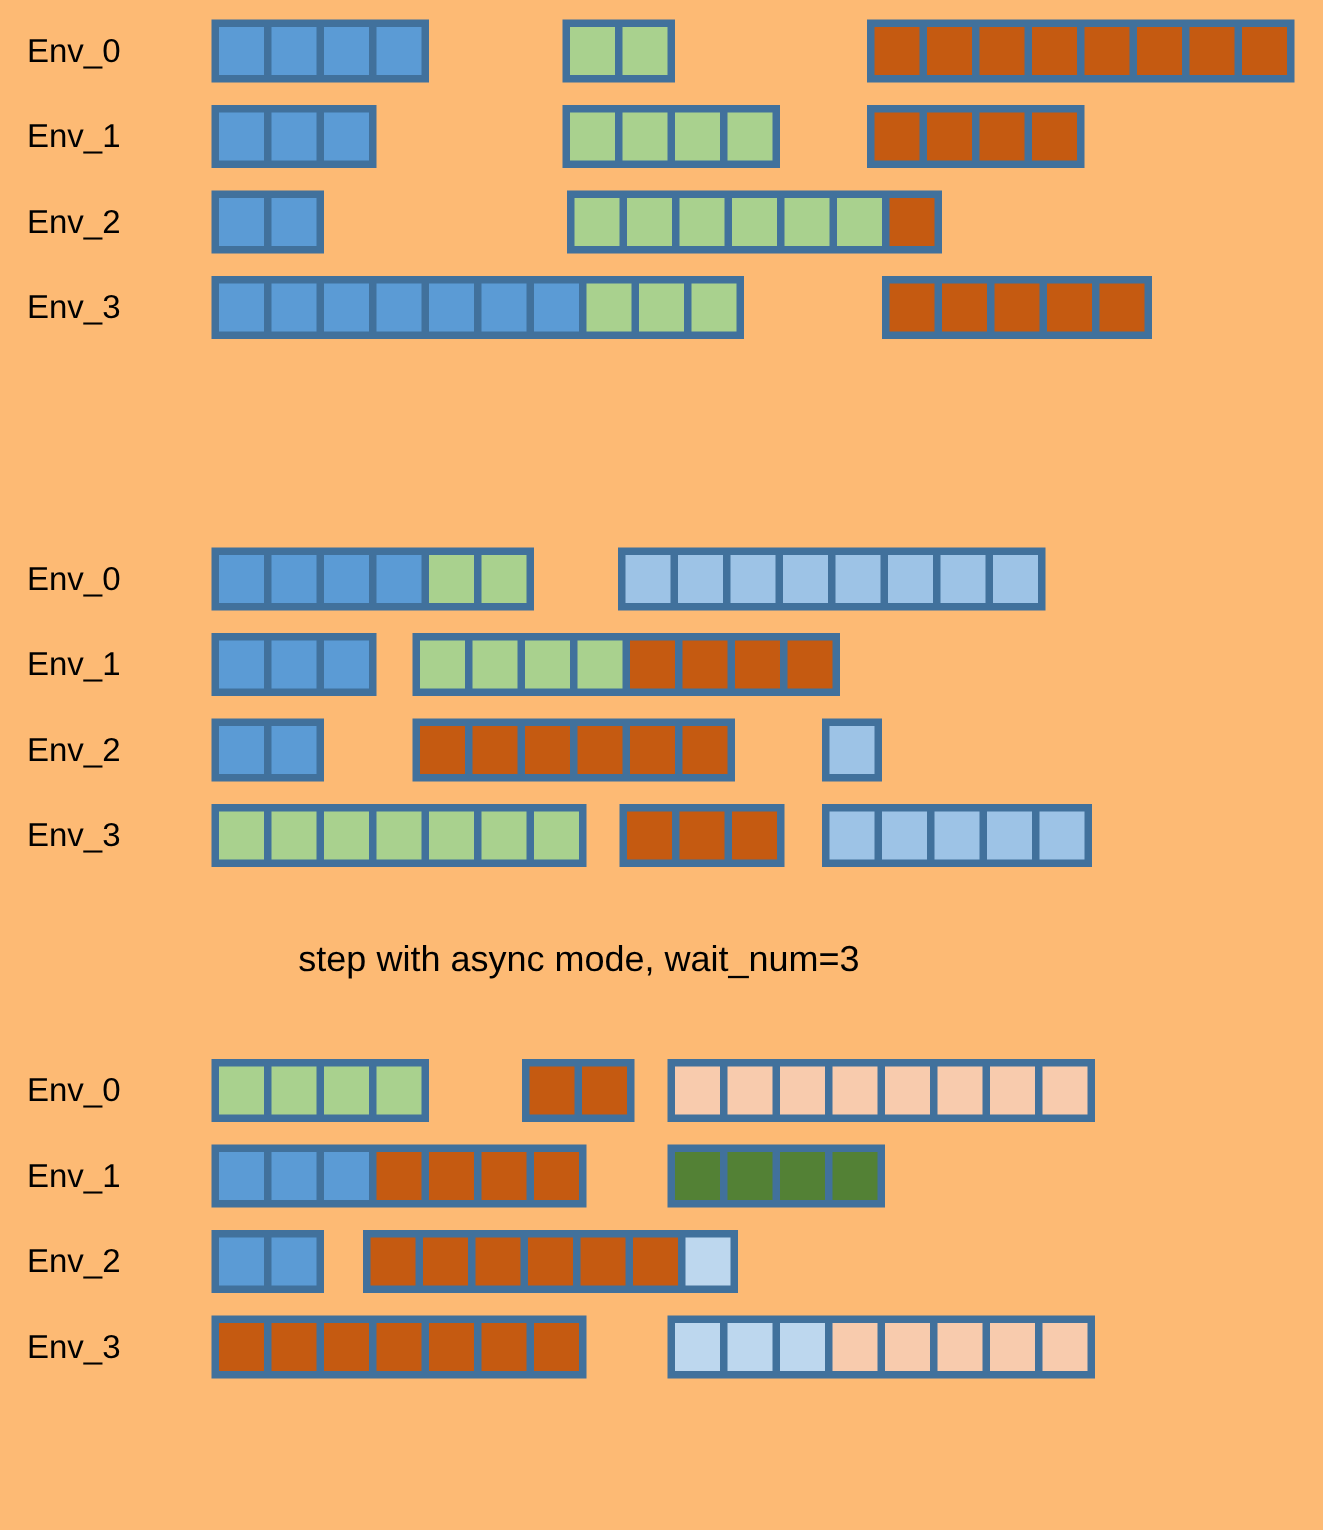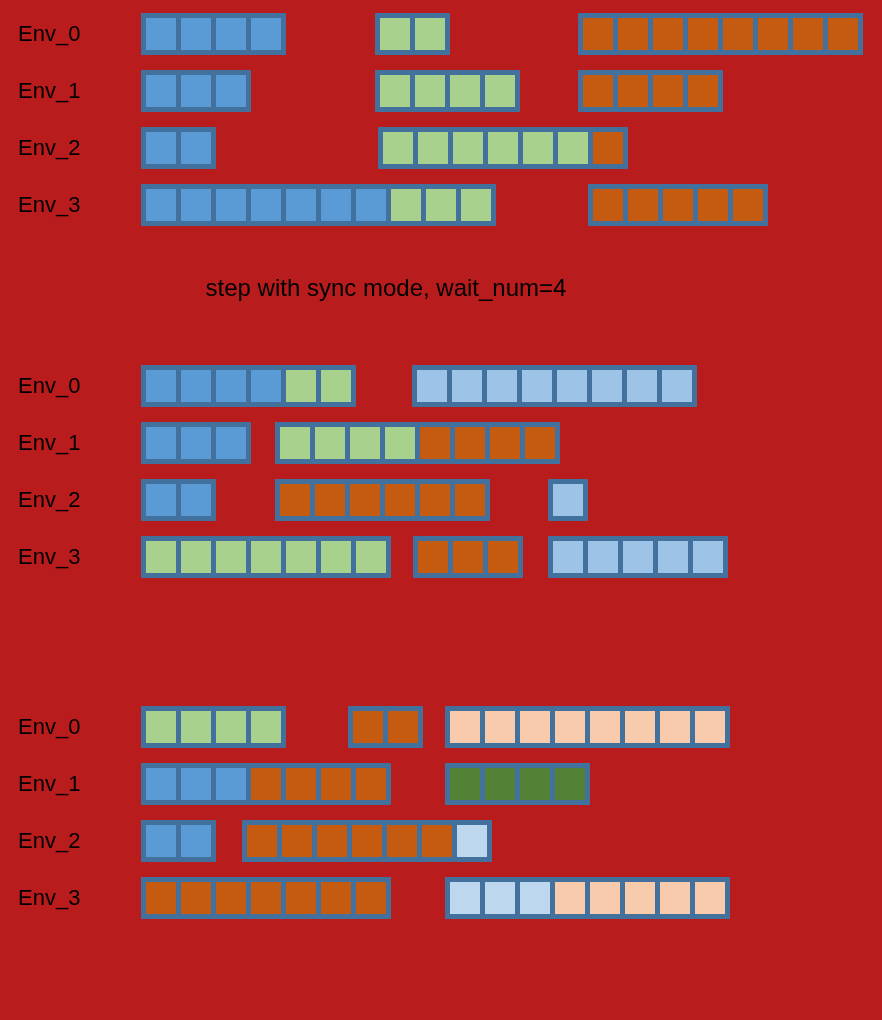--- a/index.html
+++ b/index.html
@@ -5,21 +5,21 @@
   html, body {
     margin: 0;
     padding: 0;
     background: #ffffff;
     font-family: "Liberation Sans", sans-serif;
   }
   #stage {
     position: relative;
     width: 882px;
     height: 1020px;
-    background: #b91c1c;
+    background: #fdba74;
     overflow: hidden;
   }
   .env-label {
     position: absolute;
     left: 18px;
     font-size: 22px;
     color: #000000;
     line-height: 26px;
     white-space: nowrap;
   }
@@ -117,21 +117,20 @@
       <div class="cell" style="width: 30px; height: 32px; background: rgb(169, 209, 142);"></div>
       <div class="cell" style="width: 30px; height: 32px; background: rgb(169, 209, 142);"></div>
     </div>
     <div class="bar" style="left: 588px; top: 184px; background: rgb(65, 113, 156); height: 42px; padding: 5px; gap: 5px;">
       <div class="cell" style="width: 30px; height: 32px; background: rgb(197, 90, 17);"></div>
       <div class="cell" style="width: 30px; height: 32px; background: rgb(197, 90, 17);"></div>
       <div class="cell" style="width: 30px; height: 32px; background: rgb(197, 90, 17);"></div>
       <div class="cell" style="width: 30px; height: 32px; background: rgb(197, 90, 17);"></div>
       <div class="cell" style="width: 30px; height: 32px; background: rgb(197, 90, 17);"></div>
     </div>
-    <div class="caption" style="top: 274px;">step with sync mode, wait_num=4</div>
     <div class="env-label" style="top: 373px;">Env_0</div>
     <div class="bar" style="left: 141px; top: 365px; background: rgb(65, 113, 156); height: 42px; padding: 5px; gap: 5px;">
       <div class="cell" style="width: 30px; height: 32px; background: rgb(91, 155, 213);"></div>
       <div class="cell" style="width: 30px; height: 32px; background: rgb(91, 155, 213);"></div>
       <div class="cell" style="width: 30px; height: 32px; background: rgb(91, 155, 213);"></div>
       <div class="cell" style="width: 30px; height: 32px; background: rgb(91, 155, 213);"></div>
       <div class="cell" style="width: 30px; height: 32px; background: rgb(169, 209, 142);"></div>
       <div class="cell" style="width: 30px; height: 32px; background: rgb(169, 209, 142);"></div>
     </div>
     <div class="bar" style="left: 412px; top: 365px; background: rgb(65, 113, 156); height: 42px; padding: 5px; gap: 5px;">
@@ -191,20 +190,21 @@
       <div class="cell" style="width: 30px; height: 32px; background: rgb(197, 90, 17);"></div>
       <div class="cell" style="width: 30px; height: 32px; background: rgb(197, 90, 17);"></div>
     </div>
     <div class="bar" style="left: 548px; top: 536px; background: rgb(65, 113, 156); height: 42px; padding: 5px; gap: 5px;">
       <div class="cell" style="width: 30px; height: 32px; background: rgb(157, 195, 230);"></div>
       <div class="cell" style="width: 30px; height: 32px; background: rgb(157, 195, 230);"></div>
       <div class="cell" style="width: 30px; height: 32px; background: rgb(157, 195, 230);"></div>
       <div class="cell" style="width: 30px; height: 32px; background: rgb(157, 195, 230);"></div>
       <div class="cell" style="width: 30px; height: 32px; background: rgb(157, 195, 230);"></div>
     </div>
+    <div class="caption" style="top: 626px;">step with async mode, wait_num=3</div>
     <div class="env-label" style="top: 714px;">Env_0</div>
     <div class="bar" style="left: 141px; top: 706px; background: rgb(65, 113, 156); height: 42px; padding: 5px; gap: 5px;">
       <div class="cell" style="width: 30px; height: 32px; background: rgb(169, 209, 142);"></div>
       <div class="cell" style="width: 30px; height: 32px; background: rgb(169, 209, 142);"></div>
       <div class="cell" style="width: 30px; height: 32px; background: rgb(169, 209, 142);"></div>
       <div class="cell" style="width: 30px; height: 32px; background: rgb(169, 209, 142);"></div>
     </div>
     <div class="bar" style="left: 348px; top: 706px; background: rgb(65, 113, 156); height: 42px; padding: 5px; gap: 5px;">
       <div class="cell" style="width: 30px; height: 32px; background: rgb(197, 90, 17);"></div>
       <div class="cell" style="width: 30px; height: 32px; background: rgb(197, 90, 17);"></div>

